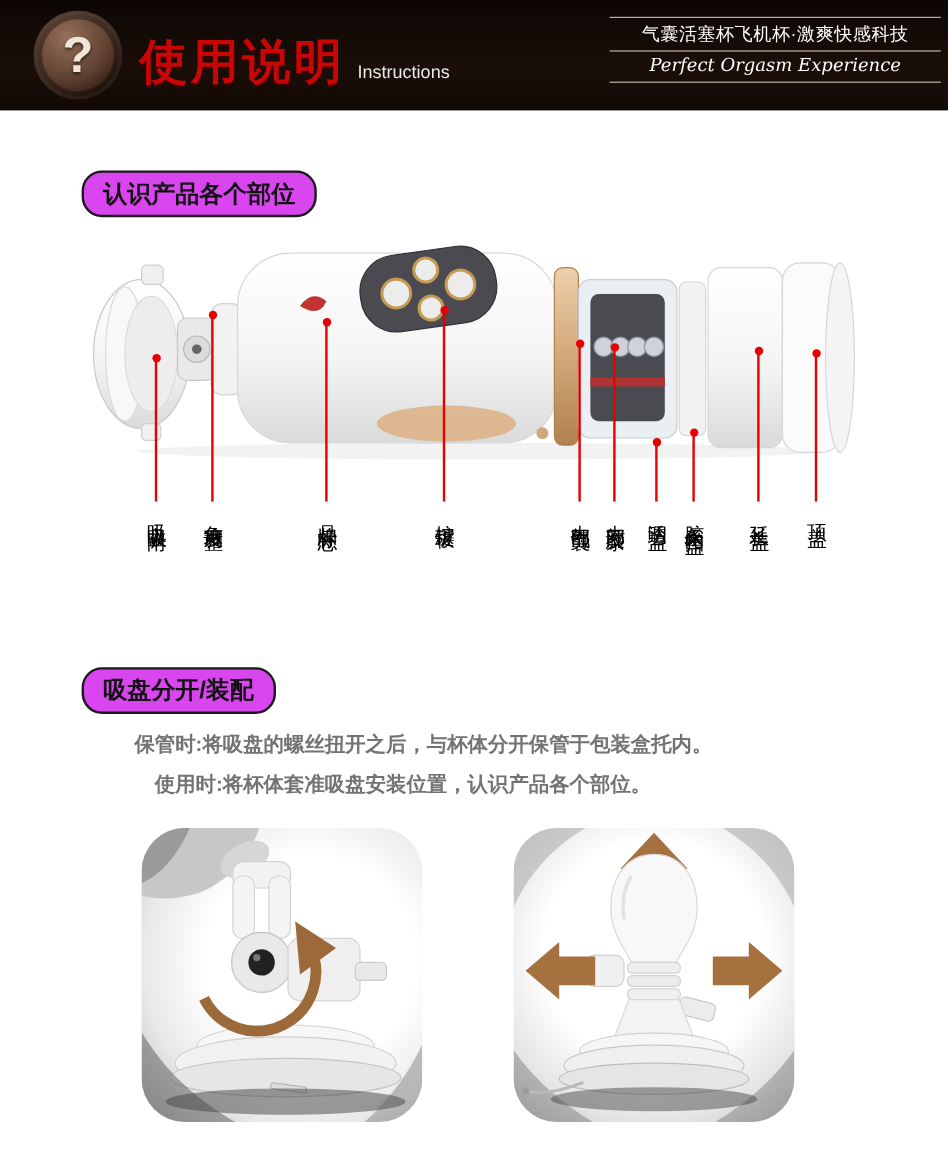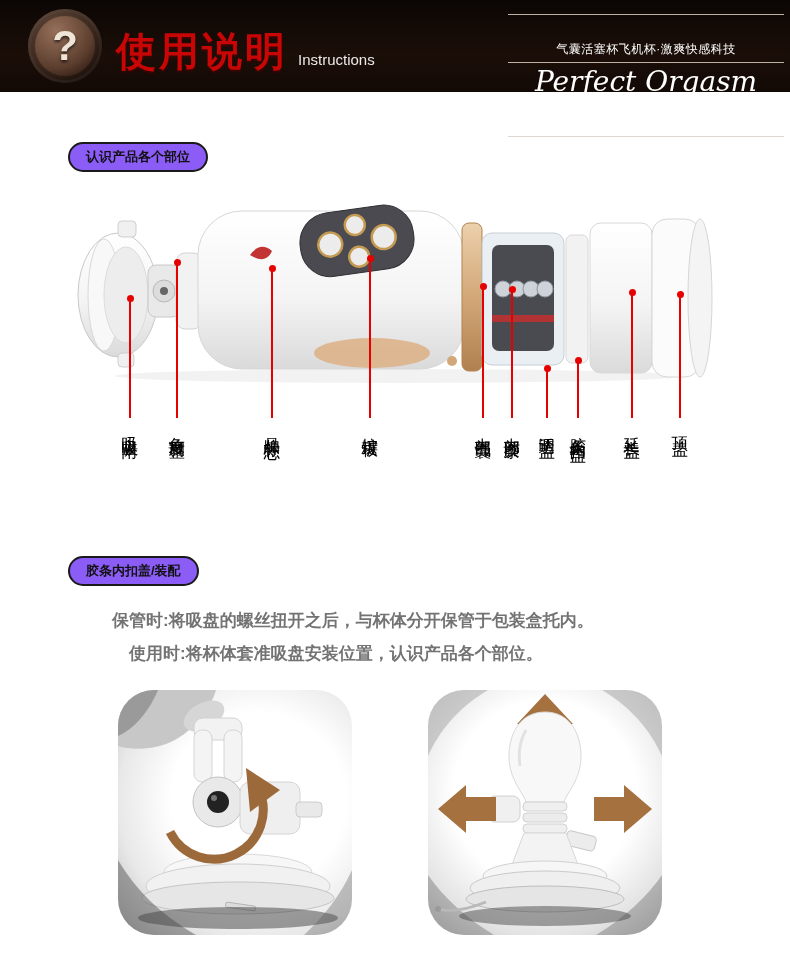--- a/index.html
+++ b/index.html
@@ -13,27 +13,27 @@
          background:radial-gradient(circle at 38% 30%, #96705a, #5d3f2f 52%, #26150d 80%);
          display:flex;align-items:center;justify-content:center;
          box-shadow:inset 0 0 0 7px rgba(0,0,0,0.35), inset 0 0 0 3px rgba(255,255,255,0.08);}
   .badge-q{font-size:42px;font-weight:bold;color:#f0e4d6;text-shadow:0 2px 3px rgba(0,0,0,.65);}
   .title-wrap{position:absolute;left:116px;top:24px;display:flex;align-items:baseline;gap:10px;}
   .title-cn{font-size:40px;font-weight:bold;color:#c80606;letter-spacing:3px;
             text-shadow:0 2px 2px rgba(90,0,0,.55);}
   .title-en{font-size:15px;color:#e9e9e9;}
   .tagline{position:absolute;right:6px;top:14px;width:276px;}
   .tg-sep{border-top:1px solid #d9d0c2;opacity:.85;}
-  .tg-cn{font-size:12px;color:#ffffff;text-align:center;padding:4px 0;white-space:nowrap;letter-spacing:.5px;margin-top:22px;}
-  .tg-en{font-family:"DejaVu Serif","Liberation Serif",serif;font-style:italic;font-size:28px;
+  .tg-cn{font-size:15px;color:#ffffff;text-align:center;padding:4px 0;white-space:nowrap;letter-spacing:.5px;}
+  .tg-en{font-family:"DejaVu Serif","Liberation Serif",serif;font-style:italic;font-size:15px;
          color:#ffffff;text-align:center;padding:2px 0 5px;}
 
   
   .pill{position:absolute;border:2px solid #1a1a1a;border-radius:17px;padding:4px 16px;
-        font-size:13px;font-weight:bold;color:#111;background:#8b5cf6;display:inline-block;}
+        font-size:20px;font-weight:bold;color:#111;background:#d946ef;display:inline-block;}
   .pill-1{left:68px;top:142px;}
   .pill-2{left:68px;top:556px;}
 
   
   .product{position:absolute;left:0;top:195px;width:790px;height:190px;}
 
   
   .callout-dot{position:absolute;width:7px;height:7px;border-radius:50%;background:#e60000;}
   .callout-line{position:absolute;width:2px;background:#e60000;}
   .part-label{position:absolute;top:424px;writing-mode:vertical-rl;text-orientation:upright;
@@ -165,21 +165,21 @@
   <div class="part-label" style="left:578px;">胶条内扣盖</div>
 
   <div class="callout-dot" style="left:629px;top:289px;"></div>
   <div class="callout-line" style="left:631px;top:292px;height:126px;"></div>
   <div class="part-label" style="left:632px;">延长盖</div>
 
   <div class="callout-dot" style="left:677px;top:291px;"></div>
   <div class="callout-line" style="left:679px;top:294px;height:124px;"></div>
   <div class="part-label" style="left:680px;">顶盖</div>
 
-  <div class="pill pill-2">胶条内扣盖/装配</div>
+  <div class="pill pill-2">吸盘分开/装配</div>
 
   <div class="copy">
     <div class="copy-line1">保管时:将吸盘的螺丝扭开之后，与杯体分开保管于包装盒托内。</div>
     <div class="copy-line2">使用时:将杯体套准吸盘安装位置，认识产品各个部位。</div>
   </div>
 
   <div class="photo photo-left">
     <svg viewBox="0 0 234 245">
       <path d="M0 0 L98 0 C92 20 74 44 48 54 C30 60 12 60 0 56 Z" fill="#c7c7c7"></path>
       <path d="M0 0 L40 0 C30 24 14 40 0 46 Z" fill="#8f8f8f" opacity="0.8"></path>

